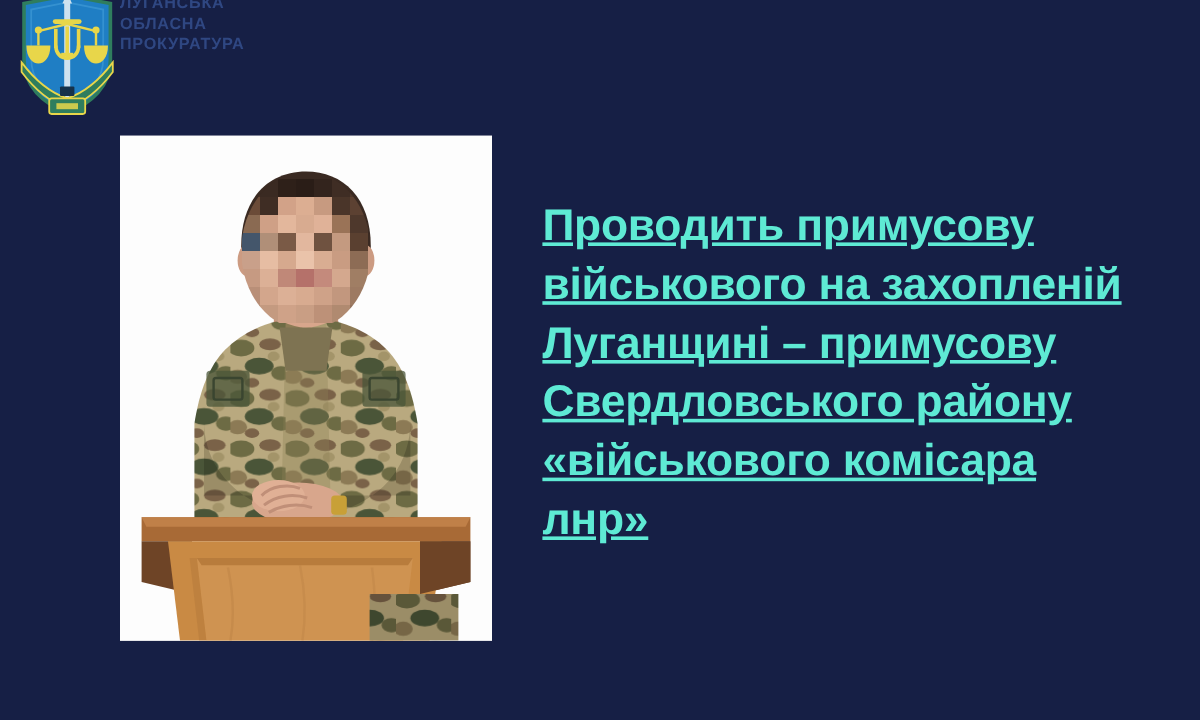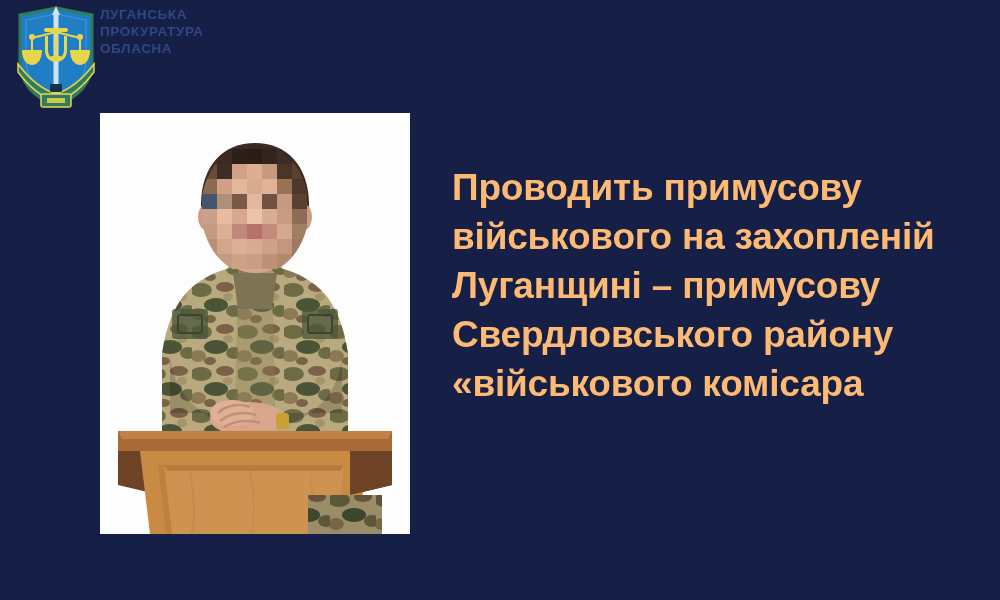--- a/index.html
+++ b/index.html
@@ -18,21 +18,20 @@
     overflow: hidden;
   }
 
   
   #brand {
     position: absolute;
     left: 0;
     top: 0;
     width: 300px;
     height: 100px;
-    margin-top: 12px;
   }
   #emblem {
     position: absolute;
     left: 14px;
     top: -6px;
     width: 84px;
     height: 104px;
   }
   #brand-lines {
     position: absolute;
@@ -70,23 +69,24 @@
     left: 452px;
     top: 163px;
     width: 500px;
   }
   .headline-line {
     display: block;
     font-family: "Liberation Sans", sans-serif;
     font-size: 37px;
     line-height: 49px;
     font-weight: 700;
-    color: #fdba74;
+    color: #5eead4;
     white-space: nowrap;
     letter-spacing: -0.2px;
+    text-decoration: underline;
   }
 </style>
 </head>
 <body>
 
 <div id="poster">
 
   <div id="brand">
 
     <div id="emblem">
@@ -125,22 +125,22 @@
 
         <rect x="27" y="88" width="30" height="13" rx="2" fill="#2f7d5e" stroke="#e8d64a" stroke-width="1.5"></rect>
         <rect x="33" y="92" width="18" height="5" fill="#e8d64a" opacity="0.85"></rect>
 
         <rect x="36" y="78" width="12" height="8" rx="1" fill="#16324a"></rect>
       </svg>
     </div>
 
     <div id="brand-lines">
       <span class="brand-line">ЛУГАНСЬКА</span>
+      <span class="brand-line">ОБЛАСНА</span>
       <span class="brand-line">ПРОКУРАТУРА</span>
-      <span class="brand-line">ОБЛАСНА</span>
     </div>
   </div>
 
   <div id="photo-frame">
     <svg id="photo-svg" viewBox="0 0 310 421" preserveAspectRatio="none" aria-hidden="true">
       <defs>
 
         <pattern id="camo" width="46" height="42" patternUnits="userSpaceOnUse">
           <rect width="46" height="42" fill="#b9a97f"></rect>
           <ellipse cx="9" cy="9" rx="11" ry="7" fill="#6d6b44"></ellipse>
@@ -293,15 +293,16 @@
       <polygon points="250,338 292,338 292,372 250,382" fill="#6e4426"></polygon>
     </svg>
   </div>
 
   <div id="headline">
     <span class="headline-line">Проводить примусову</span>
     <span class="headline-line">військового на захопленій</span>
     <span class="headline-line">Луганщині – примусову</span>
     <span class="headline-line">Свердловського району</span>
     <span class="headline-line">«військового комісара</span>
+    <span class="headline-line">лнр»</span>
   </div>
 
 </div>
 
 </body></html>

